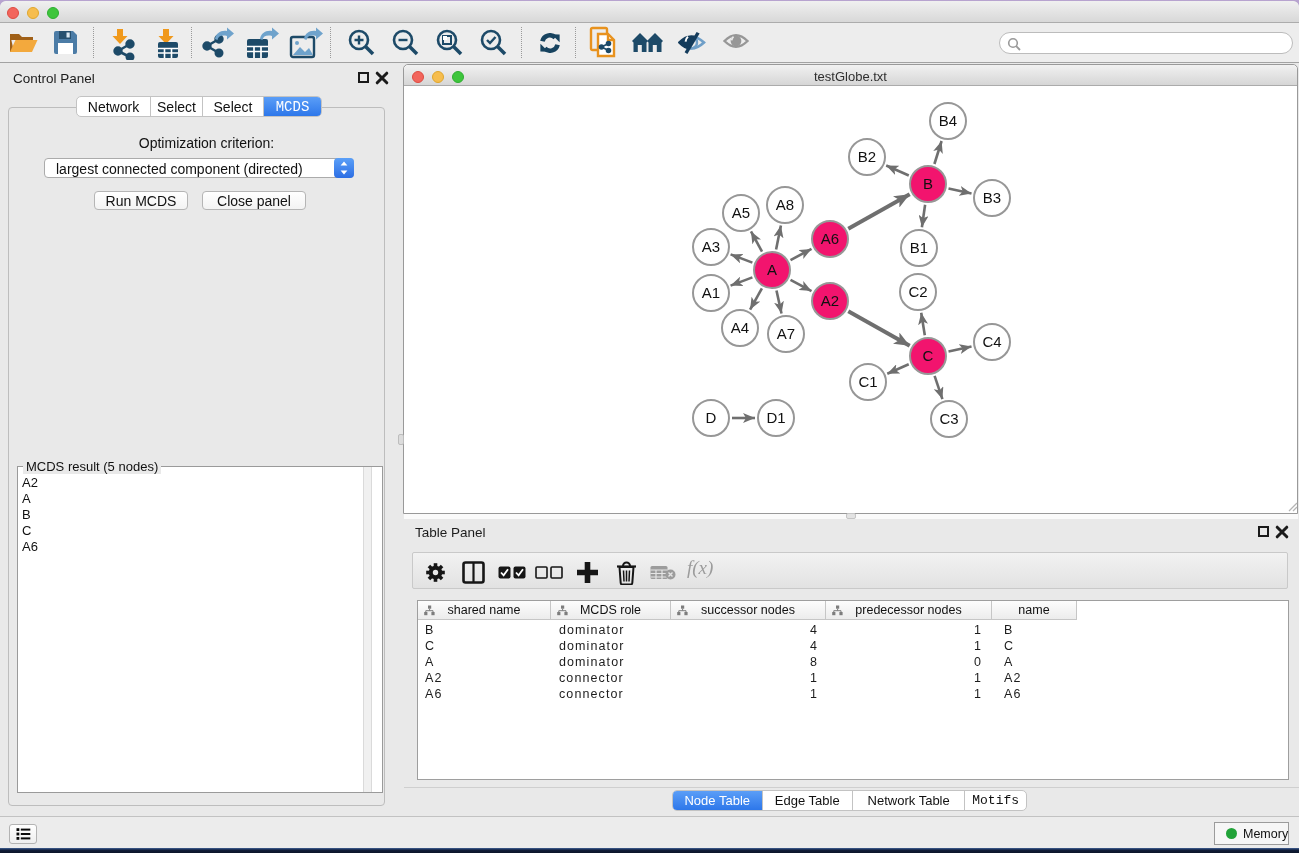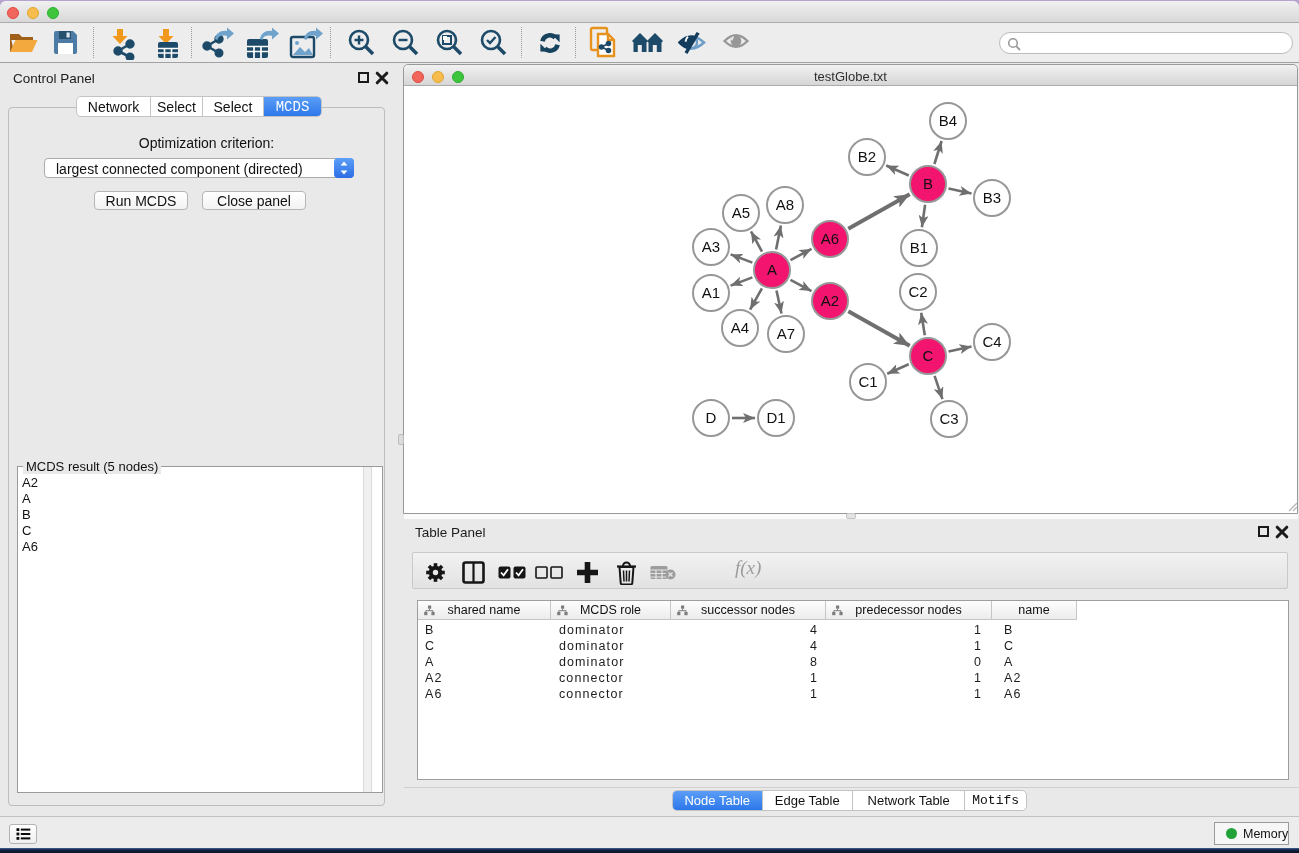--- a/index.html
+++ b/index.html
@@ -413,21 +413,21 @@
 
     <svg class="abs" style="left:237px; top:12px;" width="26" height="15" viewBox="0 0 26 15">
       <rect x="0.5" y="1" width="17" height="13" rx="1.5" fill="#9c9c9c"></rect>
       <g stroke="#e5e5e5" stroke-width="1.2">
         <path d="M0.5 5 h17 M0.5 8.5 h17 M0.5 12 h17 M6 5 v9 M12 5 v9"></path>
       </g>
       <circle cx="20.5" cy="9.5" r="5" fill="#9c9c9c"></circle>
       <path d="M18.5 7.5 l4 4 M22.5 7.5 l-4 4" stroke="#e5e5e5" stroke-width="1.4"></path>
     </svg>
 
-    <div class="abs" style="left:274px; top:4px; font-family:'Liberation Serif',serif; font-style:italic; font-size:19px; color:#9c9c9c;margin-left:48px;">f(x)</div>
+    <div class="abs" style="left:274px; top:4px; font-family:'Liberation Serif',serif; font-style:italic; font-size:19px; color:#9c9c9c;">f(x)</div>
   </div>
   <div id="tpTable" class="abs">
     <div id="tphead" class="abs">
       <div class="hcell" style="left:0px; width:133px;">
         <svg width="11" height="11" viewBox="0 0 11 11">
           <g fill="#7d7d7d">
             <rect x="4" y="0.5" width="3.2" height="3.2"></rect>
             <rect x="0.2" y="7" width="3.2" height="3.2"></rect>
             <rect x="7.4" y="7" width="3.2" height="3.2"></rect>
           </g>

